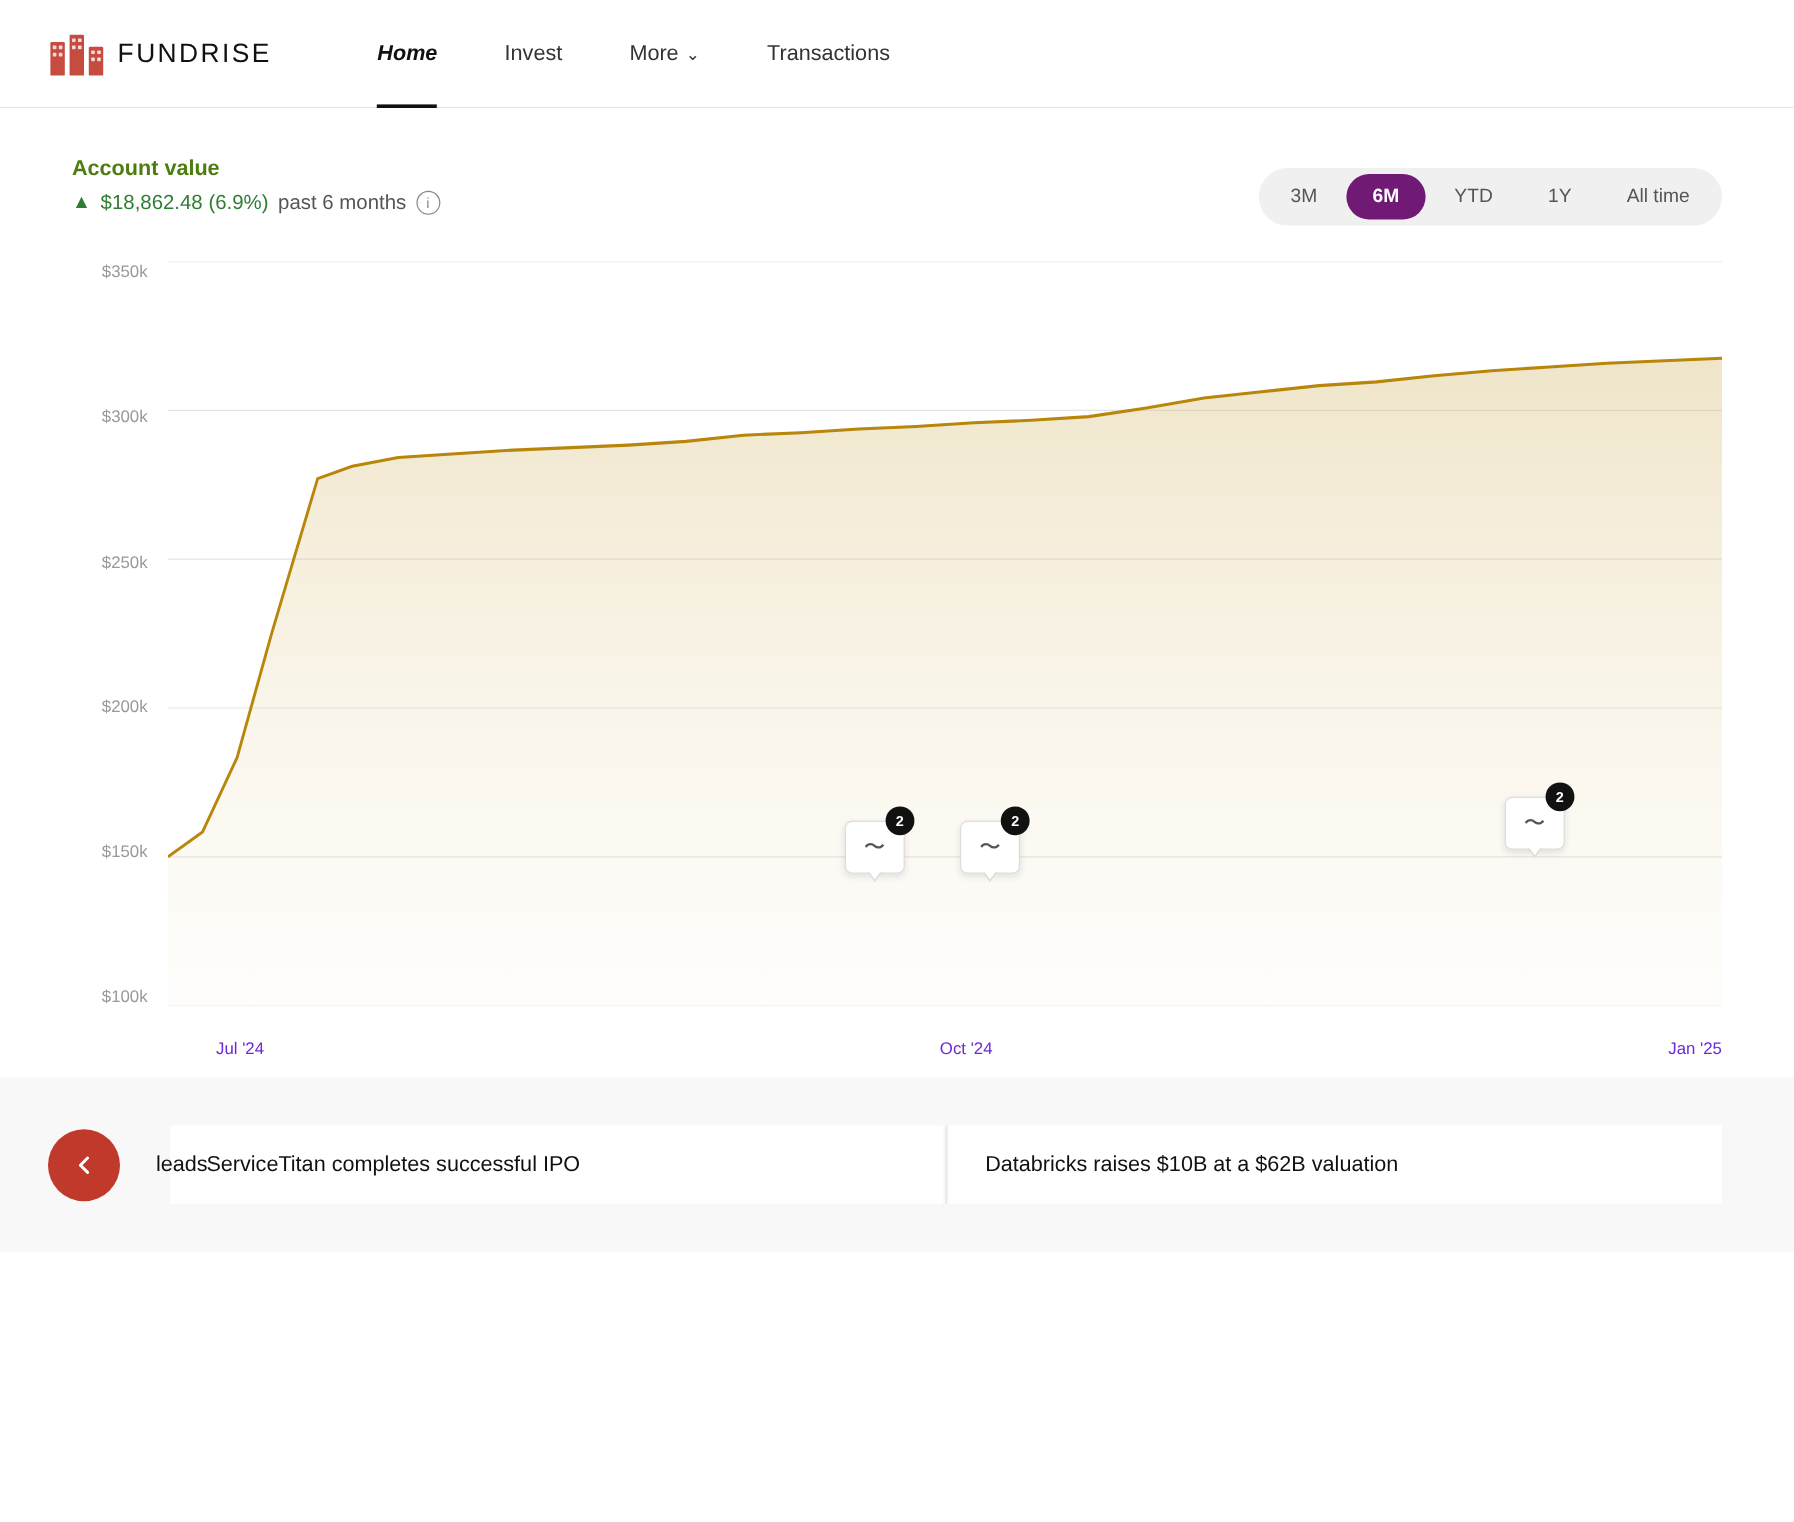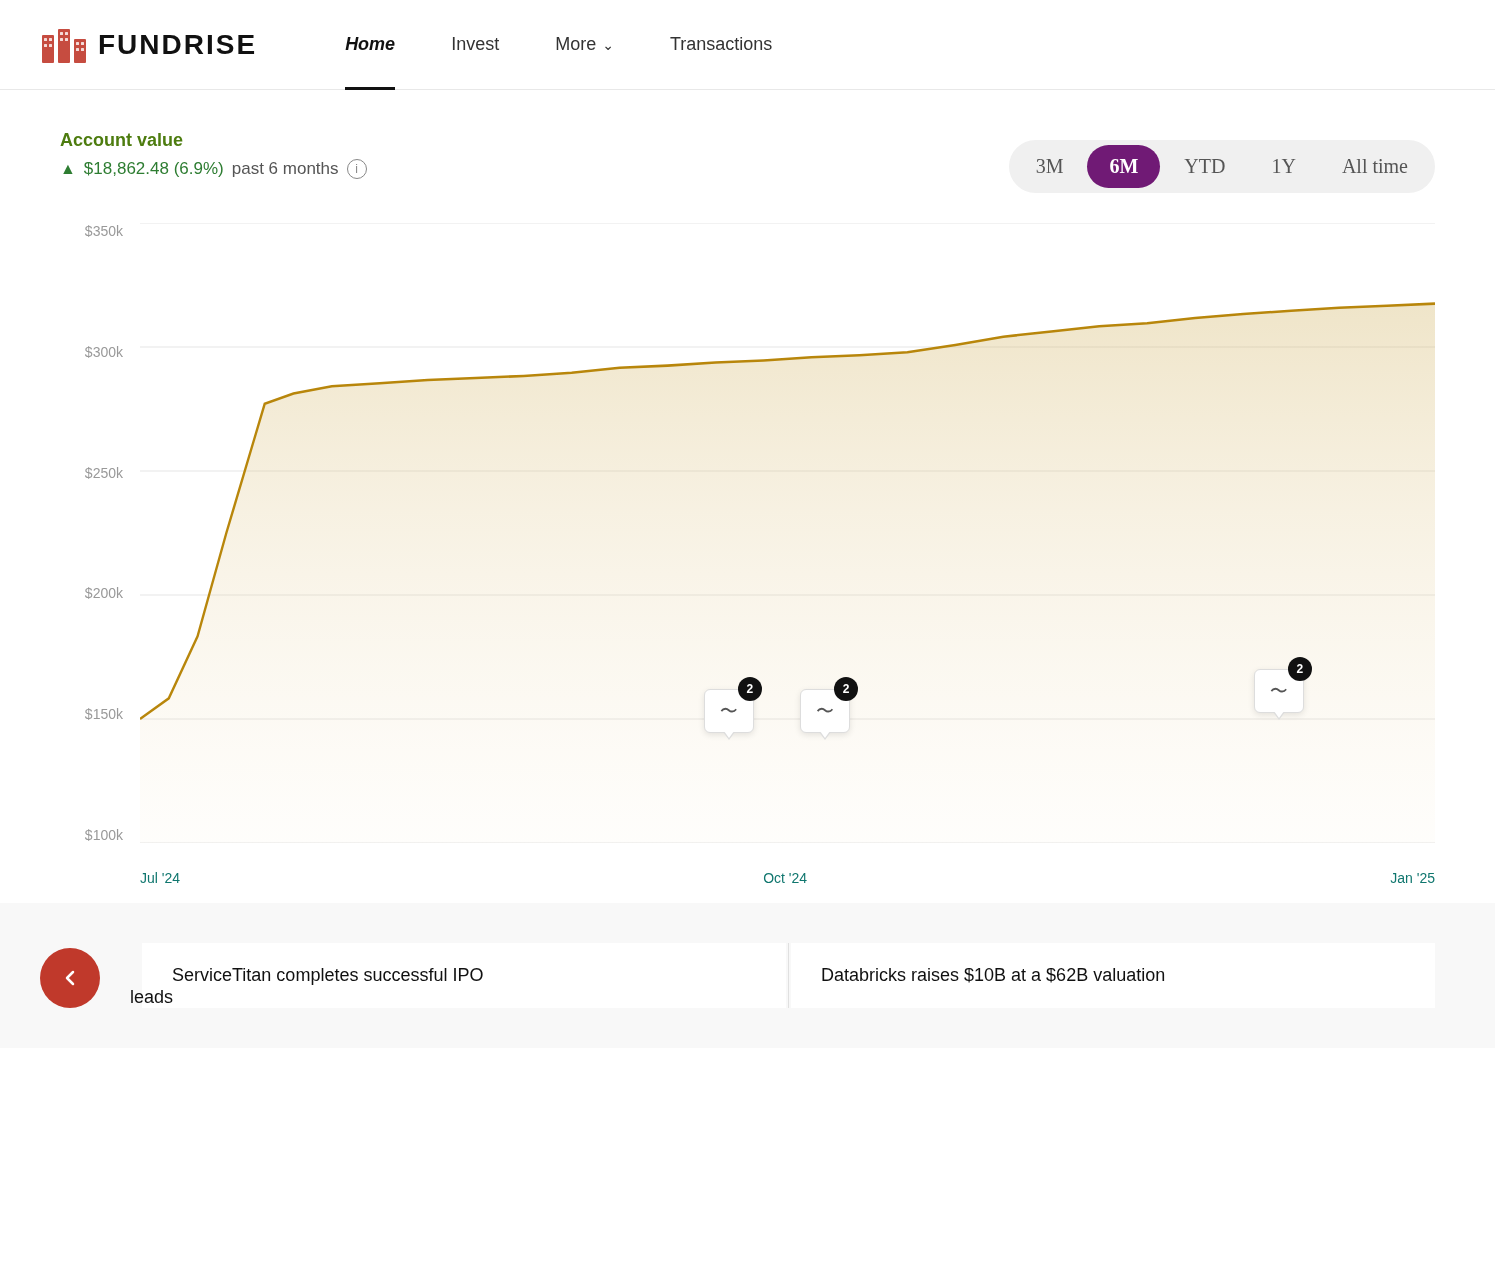--- a/index.html
+++ b/index.html
@@ -18,22 +18,22 @@
       display: flex;
       align-items: center;
       gap: 10px;
       margin-right: 60px;
     }
     .logo-icon {
       width: 48px;
       height: 40px;
     }
     .logo-text {
-      font-size: 28px;
-      font-weight: 700;
+      font-size: 22px;
+      font-weight: 400;
       letter-spacing: 2px;
       color: #111;
     }
     .nav-links {
       display: flex;
       align-items: center;
       gap: 0;
       flex: 1;
     }
     .nav-link {
@@ -131,27 +131,26 @@
       align-items: center;
       background: #f0f0f0;
       border-radius: 30px;
       padding: 5px;
       gap: 2px;
       margin-top: 10px;
     }
     .time-btn {
       padding: 10px 22px;
       border-radius: 25px;
-      font-size: 20px;
+      font-size: 16px;
       cursor: pointer;
       border: none;
       background: transparent;
       color: #555;
       font-weight: 400;
-      font-family: Liberation Serif, serif;
     }
     .time-btn.active {
       background: #701a75;
       color: #fff;
       font-weight: 600;
     }
 
     
     .chart-container {
       position: relative;
@@ -180,21 +179,22 @@
       bottom: 0;
       left: 80px;
       right: 0;
       height: 50px;
       display: flex;
       align-items: center;
       justify-content: space-between;
     }
     .x-label {
       font-size: 14px;
-      color: #0f766e;
+      color: #6d28d9;
+      margin-left: 40px;
     }
     svg.chart-svg {
       position: absolute;
       top: 0;
       left: 80px;
       right: 0;
       bottom: 60px;
       width: calc(100% - 80px);
       height: calc(100% - 60px);
     }
@@ -471,21 +471,21 @@
     <div class="chart-x-labels">
       <span class="x-label">Jul '24</span>
       <span class="x-label">Oct '24</span>
       <span class="x-label">Jan '25</span>
     </div>
   </div>
 </div>
 
 <div class="news-section">
 
-  <div style="display:flex; align-items:flex-end; width:80px; position:relative; overflow:visible;">
+  <div style="display:flex; align-items:center; width:80px; position:relative; overflow:visible;">
     <div style="position:relative; left:-20px;">
       <div style="width:60px; height:60px; background:#c0392b; border-radius:50%; display:flex; align-items:center; justify-content:center;">
         <svg width="20" height="20" viewBox="0 0 20 20">
           <path d="M13 4L7 10L13 16" stroke="white" stroke-width="2.5" fill="none" stroke-linecap="round" stroke-linejoin="round"></path>
         </svg>
       </div>
     </div>
     <div style="font-size:18px; color:#111; margin-left:10px;">leads</div>
   </div>
 

